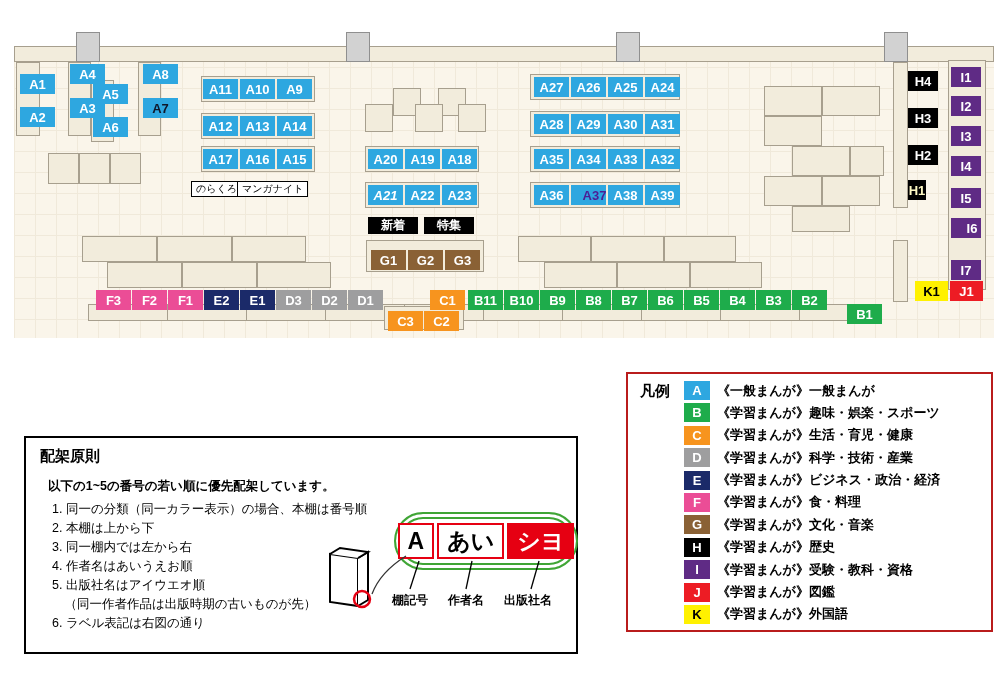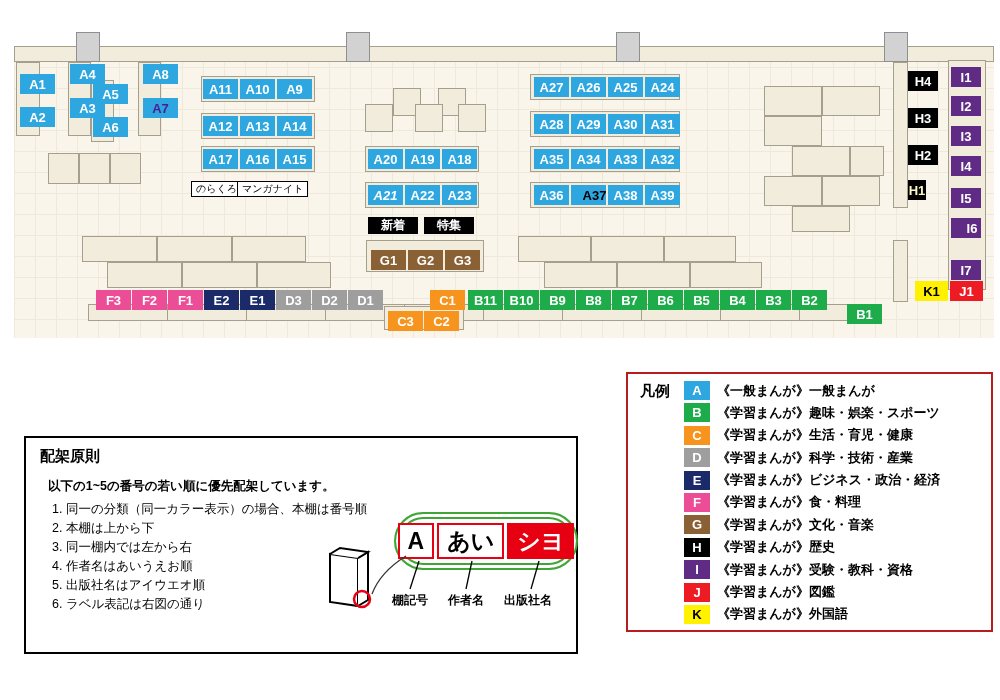--- a/index.html
+++ b/index.html
@@ -132,21 +132,21 @@
     <div class="pillar" style="left: 346px; top: 32px; width: 24px; height: 30px;"></div>
     <div class="pillar" style="left: 616px; top: 32px; width: 24px; height: 30px;"></div>
     <div class="pillar" style="left: 884px; top: 32px; width: 24px; height: 30px;"></div>
     <div class="slabel" style="left: 20px; top: 74px; background: rgb(46, 167, 224); color: rgb(255, 255, 255);">A1</div>
     <div class="slabel" style="left: 20px; top: 107px; background: rgb(46, 167, 224); color: rgb(255, 255, 255);">A2</div>
     <div class="slabel" style="left: 70px; top: 64px; background: rgb(46, 167, 224); color: rgb(255, 255, 255);">A4</div>
     <div class="slabel" style="left: 70px; top: 98px; background: rgb(46, 167, 224); color: rgb(255, 255, 255);">A3</div>
     <div class="slabel" style="left: 93px; top: 84px; background: rgb(46, 167, 224); color: rgb(255, 255, 255);">A5</div>
     <div class="slabel" style="left: 93px; top: 117px; background: rgb(46, 167, 224); color: rgb(255, 255, 255);">A6</div>
     <div class="slabel" style="left: 143px; top: 64px; background: rgb(46, 167, 224); color: rgb(255, 255, 255);">A8</div>
-    <div class="slabel" style="left: 143px; top: 98px; background: rgb(46, 167, 224); color: #4c1d95;">A7</div>
+    <div class="slabel" style="left: 143px; top: 98px; background: rgb(46, 167, 224); color: #0f172a;">A7</div>
     <div class="slabel" style="left: 203px; top: 79px; background: rgb(46, 167, 224); color: rgb(255, 255, 255);">A11</div>
     <div class="slabel" style="left: 240px; top: 79px; background: rgb(46, 167, 224); color: rgb(255, 255, 255);">A10</div>
     <div class="slabel" style="left: 277px; top: 79px; background: rgb(46, 167, 224); color: rgb(255, 255, 255);">A9</div>
     <div class="slabel" style="left: 203px; top: 116px; background: rgb(46, 167, 224); color: rgb(255, 255, 255);">A12</div>
     <div class="slabel" style="left: 240px; top: 116px; background: rgb(46, 167, 224); color: rgb(255, 255, 255);">A13</div>
     <div class="slabel" style="left: 277px; top: 116px; background: rgb(46, 167, 224); color: rgb(255, 255, 255);">A14</div>
     <div class="slabel" style="left: 203px; top: 149px; background: rgb(46, 167, 224); color: rgb(255, 255, 255);">A17</div>
     <div class="slabel" style="left: 240px; top: 149px; background: rgb(46, 167, 224); color: rgb(255, 255, 255);">A16</div>
     <div class="slabel" style="left: 277px; top: 149px; background: rgb(46, 167, 224); color: rgb(255, 255, 255);">A15</div>
     <div class="slabel" style="left: 368px; top: 149px; background: rgb(46, 167, 224); color: rgb(255, 255, 255);">A20</div>
@@ -161,21 +161,21 @@
     <div class="slabel" style="left: 645px; top: 77px; background: rgb(46, 167, 224); color: rgb(255, 255, 255);">A24</div>
     <div class="slabel" style="left: 534px; top: 114px; background: rgb(46, 167, 224); color: rgb(255, 255, 255);">A28</div>
     <div class="slabel" style="left: 571px; top: 114px; background: rgb(46, 167, 224); color: rgb(255, 255, 255);">A29</div>
     <div class="slabel" style="left: 608px; top: 114px; background: rgb(46, 167, 224); color: rgb(255, 255, 255);">A30</div>
     <div class="slabel" style="left: 645px; top: 114px; background: rgb(46, 167, 224); color: rgb(255, 255, 255);">A31</div>
     <div class="slabel" style="left: 534px; top: 149px; background: rgb(46, 167, 224); color: rgb(255, 255, 255);">A35</div>
     <div class="slabel" style="left: 571px; top: 149px; background: rgb(46, 167, 224); color: rgb(255, 255, 255);">A34</div>
     <div class="slabel" style="left: 608px; top: 149px; background: rgb(46, 167, 224); color: rgb(255, 255, 255);">A33</div>
     <div class="slabel" style="left: 645px; top: 149px; background: rgb(46, 167, 224); color: rgb(255, 255, 255);">A32</div>
     <div class="slabel" style="left: 534px; top: 185px; background: rgb(46, 167, 224); color: rgb(255, 255, 255); text-align: right;">A36</div>
-    <div class="slabel" style="left: 571px; top: 185px; background: rgb(46, 167, 224); color: #000000; padding-left: 12px;">A37</div>
+    <div class="slabel" style="left: 571px; top: 185px; background: rgb(46, 167, 224); color: #4c1d95; padding-left: 12px;">A37</div>
     <div class="slabel" style="left: 608px; top: 185px; background: rgb(46, 167, 224); color: rgb(255, 255, 255);">A38</div>
     <div class="slabel" style="left: 645px; top: 185px; background: rgb(46, 167, 224); color: rgb(255, 255, 255);">A39</div>
     <div class="slabel" style="left: 371px; top: 250px; background: rgb(138, 97, 53); color: rgb(255, 255, 255);">G1</div>
     <div class="slabel" style="left: 408px; top: 250px; background: rgb(138, 97, 53); color: rgb(255, 255, 255);">G2</div>
     <div class="slabel" style="left: 445px; top: 250px; background: rgb(138, 97, 53); color: rgb(255, 255, 255);">G3</div>
     <div class="slabel" style="left: 908px; top: 71px; background: rgb(0, 0, 0); color: rgb(255, 255, 255); width: 30px;">H4</div>
     <div class="slabel" style="left: 908px; top: 108px; background: rgb(0, 0, 0); color: rgb(255, 255, 255); width: 30px;">H3</div>
     <div class="slabel" style="left: 908px; top: 145px; background: rgb(0, 0, 0); color: rgb(255, 255, 255); width: 30px;">H2</div>
     <div class="slabel" style="left: 908px; top: 180px; background: rgb(0, 0, 0); color: #fef9c3; width: 18px;">H1</div>
     <div class="slabel" style="left: 951px; top: 67px; background: rgb(95, 43, 133); color: rgb(255, 255, 255); width: 30px;">I1</div>
@@ -267,20 +267,21 @@
 
 <div class="principles">
   <div class="pr-title">配架原則</div>
   <div class="pr-intro">以下の1~5の番号の若い順に優先配架しています。</div>
   <div class="pr-rules">
       <div class="rule-line">1. 同一の分類（同一カラー表示）の場合、本棚は番号順</div>
       <div class="rule-line">2. 本棚は上から下</div>
       <div class="rule-line">3. 同一棚内では左から右</div>
       <div class="rule-line">4. 作者名はあいうえお順</div>
       <div class="rule-line">5. 出版社名はアイウエオ順</div>
+      <div class="rule-line">　（同一作者作品は出版時期の古いものが先）</div>
       <div class="rule-line">6. ラベル表記は右図の通り</div>
     </div>
 
   <div class="ex-label">
     <div class="ex-inner">
       <span class="ex-cell">A</span>
       <span class="ex-cell">あい</span>
       <span class="ex-cell ex-red">シヨ</span>
     </div>
   </div>

